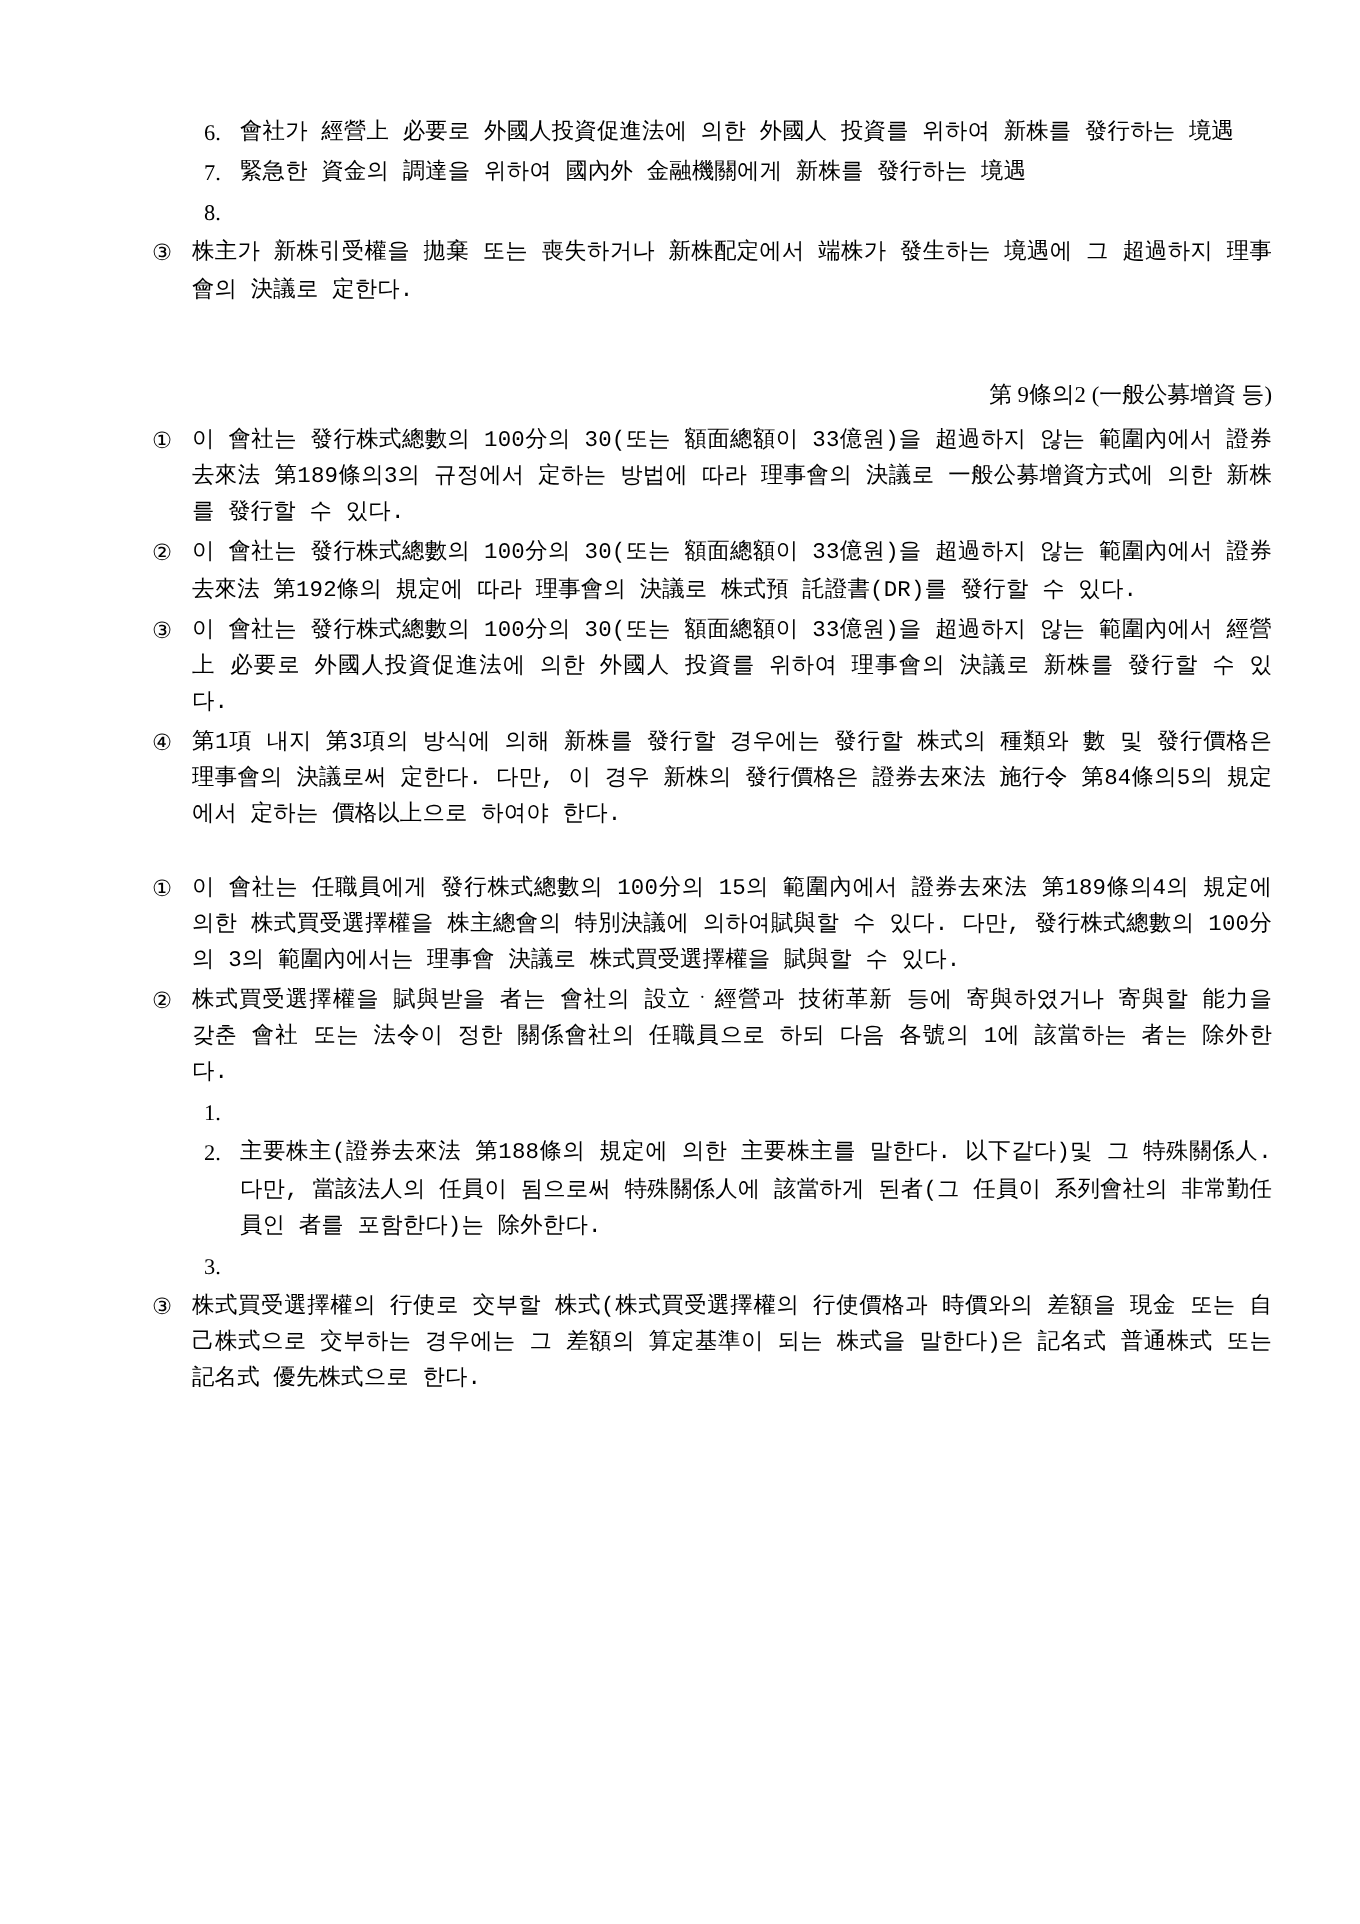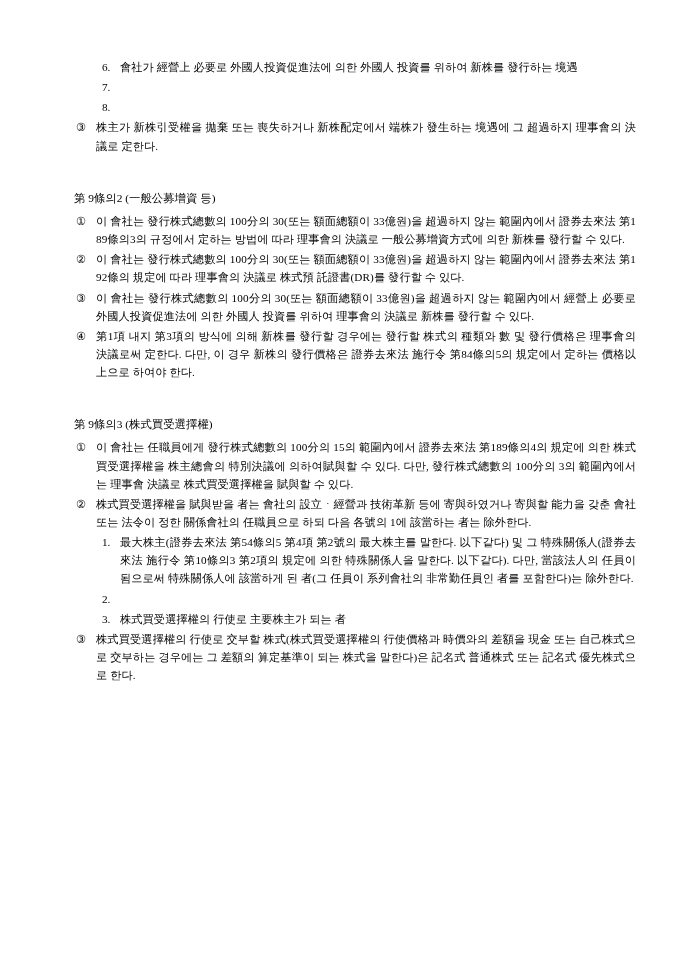--- a/index.html
+++ b/index.html
@@ -35,28 +35,30 @@
     flex: 0 0 auto;
     text-align: left;
     white-space: nowrap;
   }
   .body-text {
     flex: 1 1 auto;
     text-align: justify;
     text-justify: inter-character;
     word-break: break-all;
     letter-spacing: 0.1px;
+    font-family: Liberation Mono, monospace;
   }
   
   .article-head {
     font-size: 11.4px;
     line-height: 1.6;
-    margin: 16px 0 5px 16px;
+    margin: 16px 0 5px 3px;
     padding-left: 2px;
     white-space: nowrap;
+    text-align: right;
   }
   .lvl-num {      
     padding-left: 46px;
   }
   .lvl-num .marker { width: 18px; }
 
   .lvl-circle {   
     padding-left: 20px;
   }
   .lvl-circle .marker { width: 20px; }
@@ -75,20 +77,21 @@
 
   <div class="block">
 
     <div class="row lvl-num">
       <span class="marker">6.</span>
       <span class="body-text">會社가 經營上 必要로 外國人投資促進法에 의한 外國人 投資를 위하여 新株를 發行하는 境遇</span>
     </div>
 
     <div class="row lvl-num tiny-gap">
       <span class="marker">7.</span>
+      <span class="body-text">緊急한 資金의 調達을 위하여 國內外 金融機關에게 新株를 發行하는 境遇</span>
     </div>
 
     <div class="row lvl-num tiny-gap">
       <span class="marker">8.</span>
     </div>
 
     <div class="row lvl-circle tiny-gap">
       <span class="marker">③</span>
       <span class="body-text">株主가 新株引受權을 拋棄 또는 喪失하거나 新株配定에서 端株가 發生하는 境遇에 그 超過하지 理事會의 決議로 定한다.</span>
     </div>
@@ -120,44 +123,42 @@
       <span class="marker">④</span>
       <span class="body-text">第1項 내지 第3項의 방식에 의해 新株를 發行할 경우에는 發行할 株式의 種類와 數 및 發行價格은 理事會의 決議로써 定한다. 다만, 이 경우 新株의 發行價格은 證券去來法 施行令 第84條의5의 規定에서 定하는 價格以上으로 하여야 한다.</span>
     </div>
 
   </div>
 
   <div class="spacer-lg"></div>
 
   <div class="block">
 
-    <div class="article-head">第 9條의3 (株式買受選擇權)</div>
 
     <div class="row lvl-circle">
       <span class="marker">①</span>
       <span class="body-text">이 會社는 任職員에게 發行株式總數의 100分의 15의 範圍內에서 證券去來法 第189條의4의 規定에 의한 株式買受選擇權을 株主總會의 特別決議에 의하여賦與할 수 있다. 다만, 發行株式總數의 100分의 3의 範圍內에서는 理事會 決議로 株式買受選擇權을 賦與할 수 있다.</span>
     </div>
 
     <div class="row lvl-circle tiny-gap">
       <span class="marker">②</span>
       <span class="body-text">株式買受選擇權을 賦與받을 者는 會社의 設立ㆍ經營과 技術革新 등에 寄與하였거나 寄與할 能力을 갖춘 會社 또는 法令이 정한 關係會社의 任職員으로 하되 다음 各號의 1에 該當하는 者는 除外한다.</span>
     </div>
 
     <div class="row lvl-sub-num tiny-gap">
       <span class="marker">1.</span>
-      <span class="body-text">最大株主(證券去來法 第54條의5 第4項 第2號의 最大株主를 말한다. 以下같다) 및 그 特殊關係人(證券去來法 施行令 第10條의3 第2項의 規定에 의한 特殊關係人을 말한다. 以下같다). 다만, 當該法人의 任員이 됨으로써 特殊關係人에 該當하게 된 者(그 任員이 系列會社의 非常勤任員인 者를 포함한다)는 除外한다.</span>
     </div>
 
     <div class="row lvl-sub-num tiny-gap">
       <span class="marker">2.</span>
+      <span class="body-text">主要株主(證券去來法 第188條의 規定에 의한 主要株主를 말한다. 以下같다)및 그 特殊關係人. 다만, 當該法人의 任員이 됨으로써 特殊關係人에 該當하게 된者(그 任員이 系列會社의 非常勤任員인 者를 포함한다)는 除外한다.</span>
     </div>
 
     <div class="row lvl-sub-num tiny-gap">
       <span class="marker">3.</span>
-      <span class="body-text">株式買受選擇權의 行使로 主要株主가 되는 者</span>
     </div>
 
     <div class="row lvl-circle tiny-gap">
       <span class="marker">③</span>
       <span class="body-text">株式買受選擇權의 行使로 交부할 株式(株式買受選擇權의 行使價格과 時價와의 差額을 現金 또는 自己株式으로 交부하는 경우에는 그 差額의 算定基準이 되는 株式을 말한다)은 記名式 普通株式 또는 記名式 優先株式으로 한다.</span>
     </div>
 
   </div>
 
 </div>

